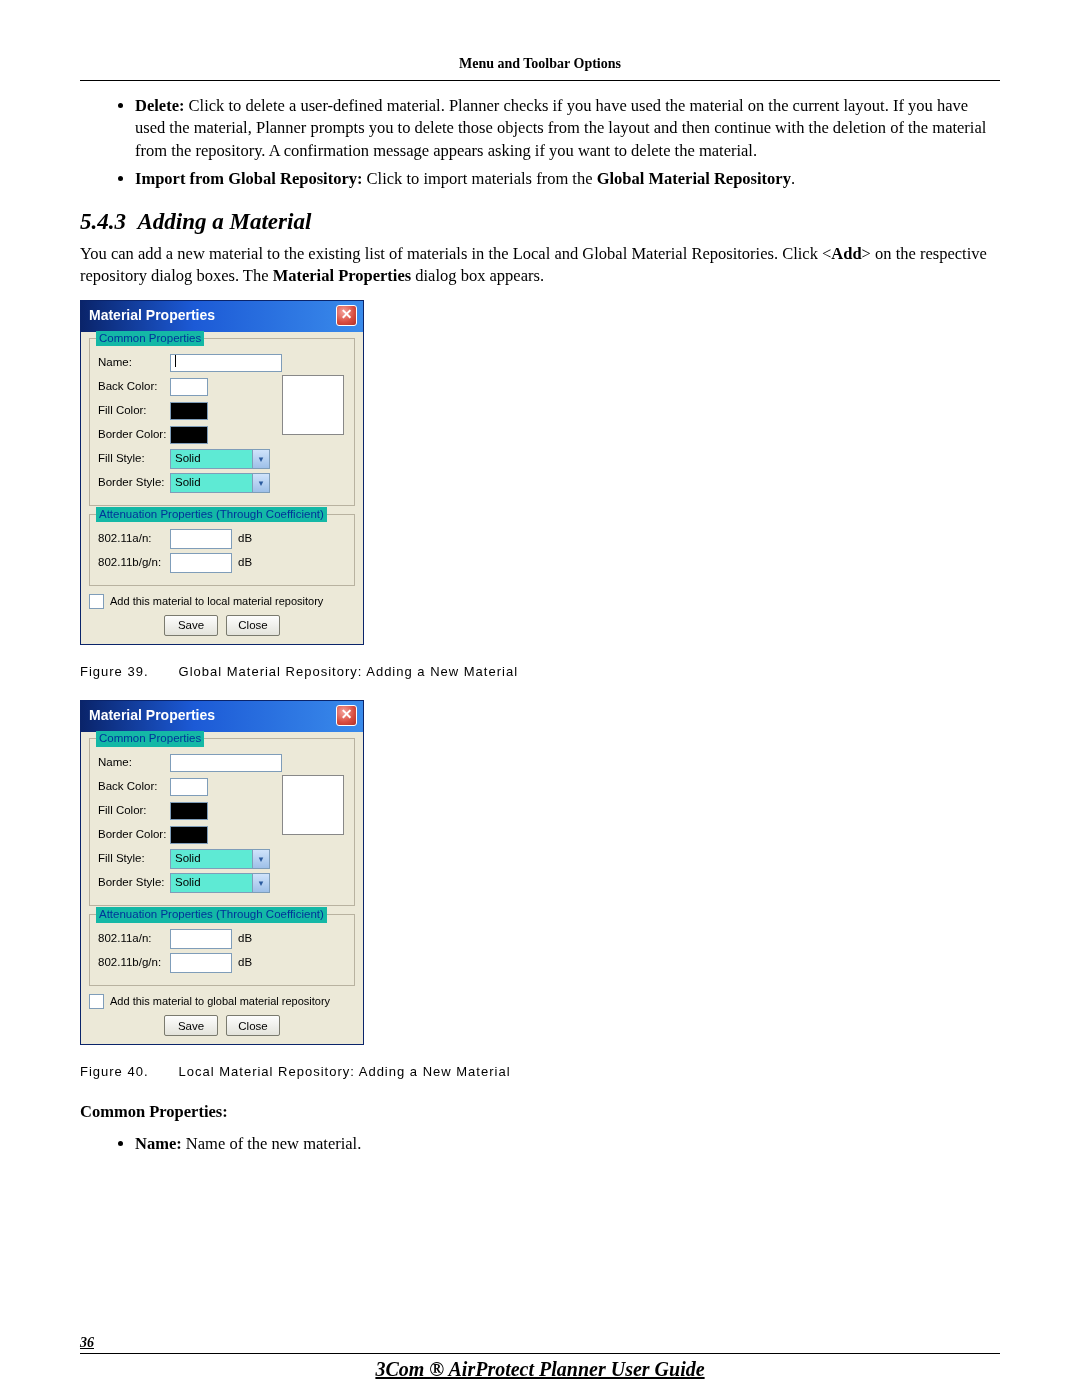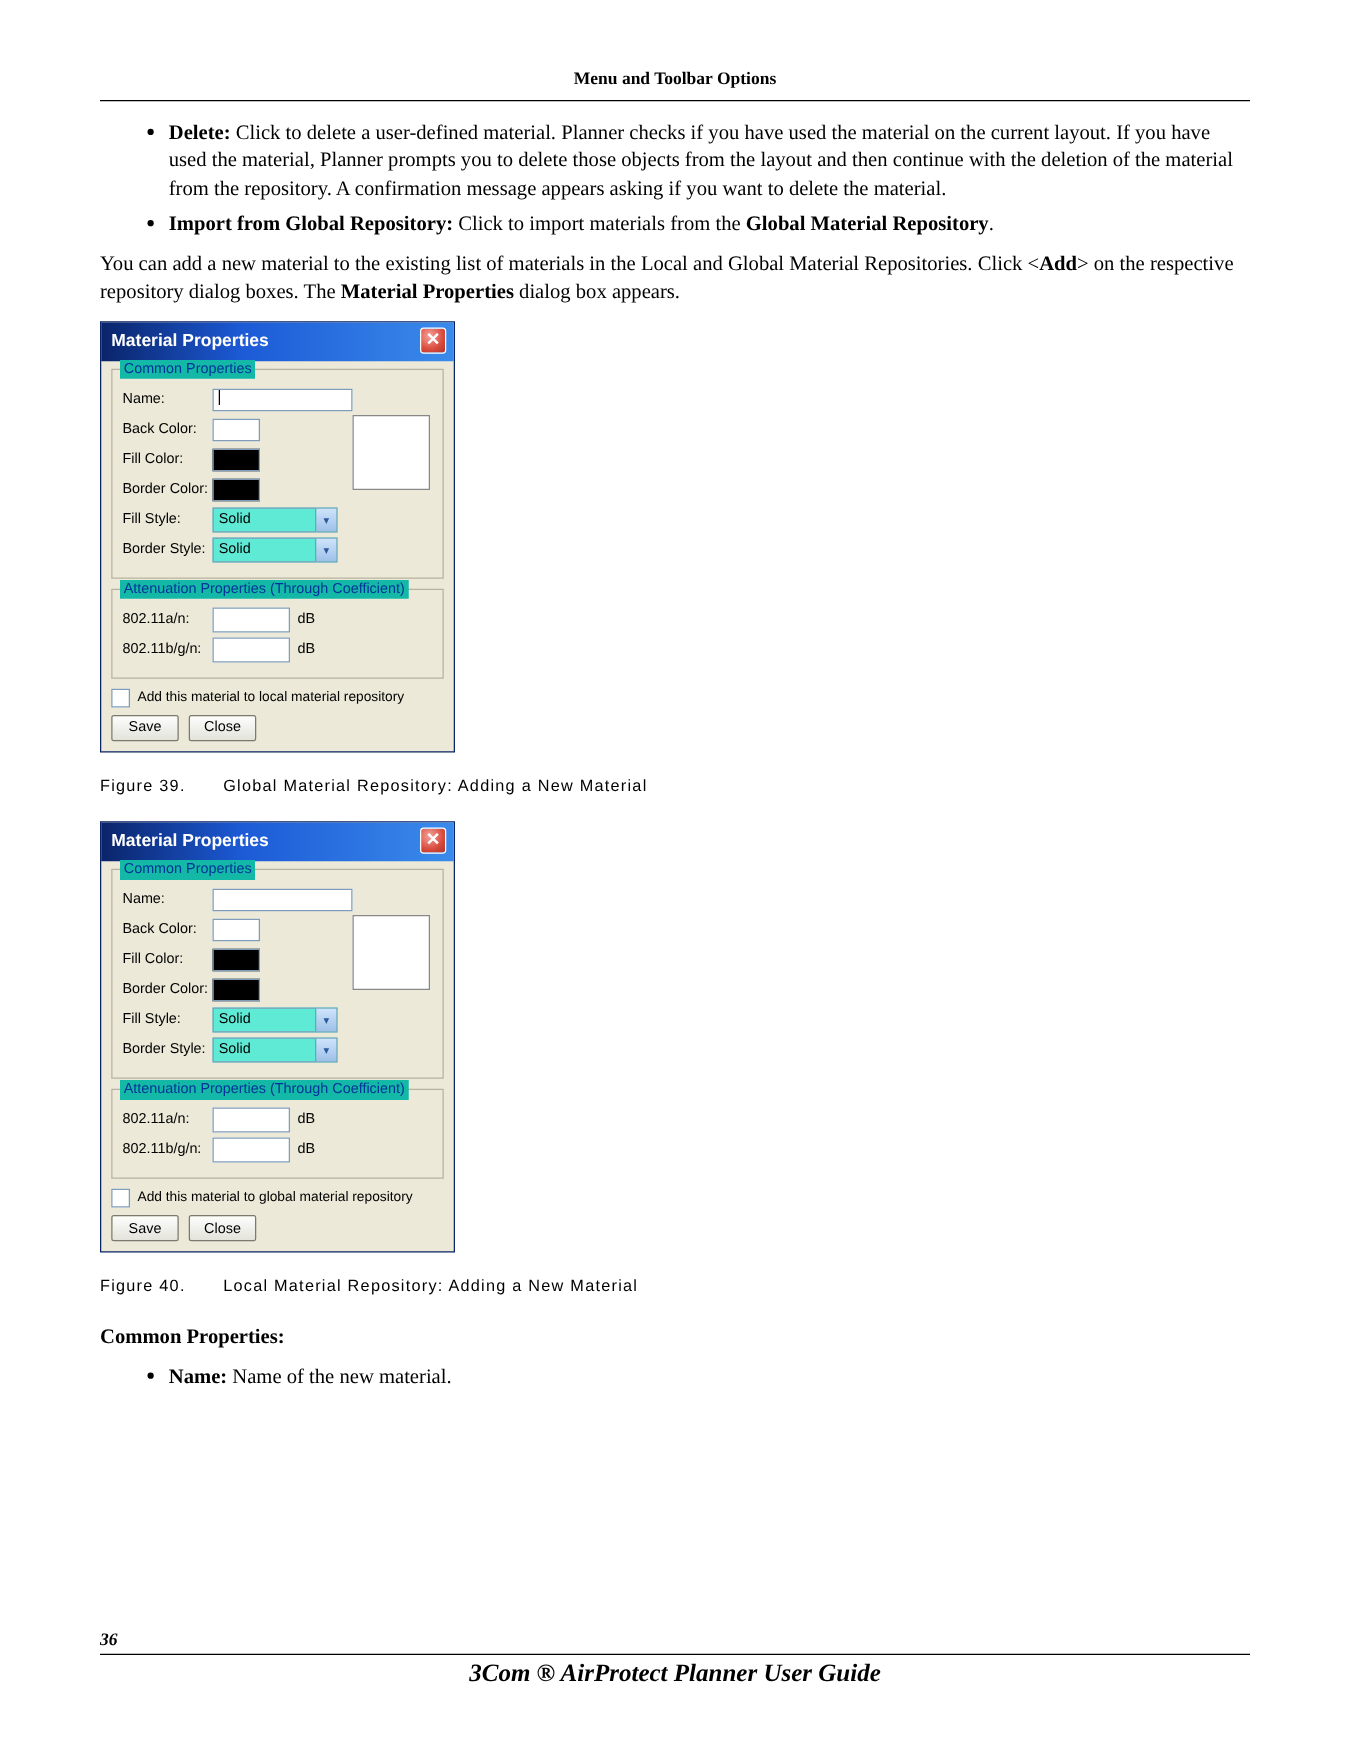--- a/index.html
+++ b/index.html
@@ -52,21 +52,22 @@
     font-family: Verdana, Arial, sans-serif;
     font-size: 13px;
     letter-spacing: 1px;
     margin: 18px 0 20px 0;
   }
   .caption .figlabel { margin-right: 30px; }
   .bottom-area {
     position: absolute;
     left: 80px;
     right: 80px;
-    bottom: 46px;
+    bottom: 16px;
+    text-decoration: underline;
   }
   .page-num {
     font-style: italic;
     font-weight: bold;
     font-size: 14px;
     margin-bottom: 2px;
   }
   .bottom-rule {
     border: none;
     border-top: 1px solid #000;
@@ -210,20 +211,21 @@
     font-size: 11px;
   }
   .xp-checkbox {
     width: 13px; height: 13px;
     border: 1px solid #7f9db9;
     background: #fff;
     margin-right: 6px;
   }
   .btn-row {
     display: flex;
+    justify-content: center;
     gap: 8px;
     margin-top: 6px;
   }
   .xp-btn {
     min-width: 54px;
     height: 21px;
     font-size: 11.5px;
     font-family: Tahoma, Arial, sans-serif;
     background: linear-gradient(#fdfdfd, #e3e3db);
     border: 1px solid #7a7a6e;
@@ -243,20 +245,23 @@
     <ul class="bullets">
       <li>
         <b>Delete:</b><span> Click to delete a user-defined material. Planner checks if you have used the material on the current layout. If you have used the material, Planner prompts you to delete those objects from the layout and then continue with the deletion of the material from the repository. A confirmation message appears asking if you want to delete the material.</span>
       </li>
       <li>
         <b>Import from Global Repository:</b><span> Click to import materials from the </span><b>Global Material Repository</b><span>.</span>
       </li>
     </ul>
 
 
+    <div class="section-heading">
+      <span>5.4.3</span>&nbsp;&nbsp;<span>Adding a Material</span>
+    </div>
 
     <p class="para">
       <span>You can add a new material to the existing list of materials in the Local and Global Material Repositories. Click &lt;</span><b>Add</b><span>&gt; on the respective repository dialog boxes. The </span><b>Material Properties</b><span> dialog box appears.</span>
     </p>
 
     <div class="dialog">
       <div class="dlg-titlebar">
         <span>Material Properties</span>
         <div class="dlg-close">✕</div>
       </div>

